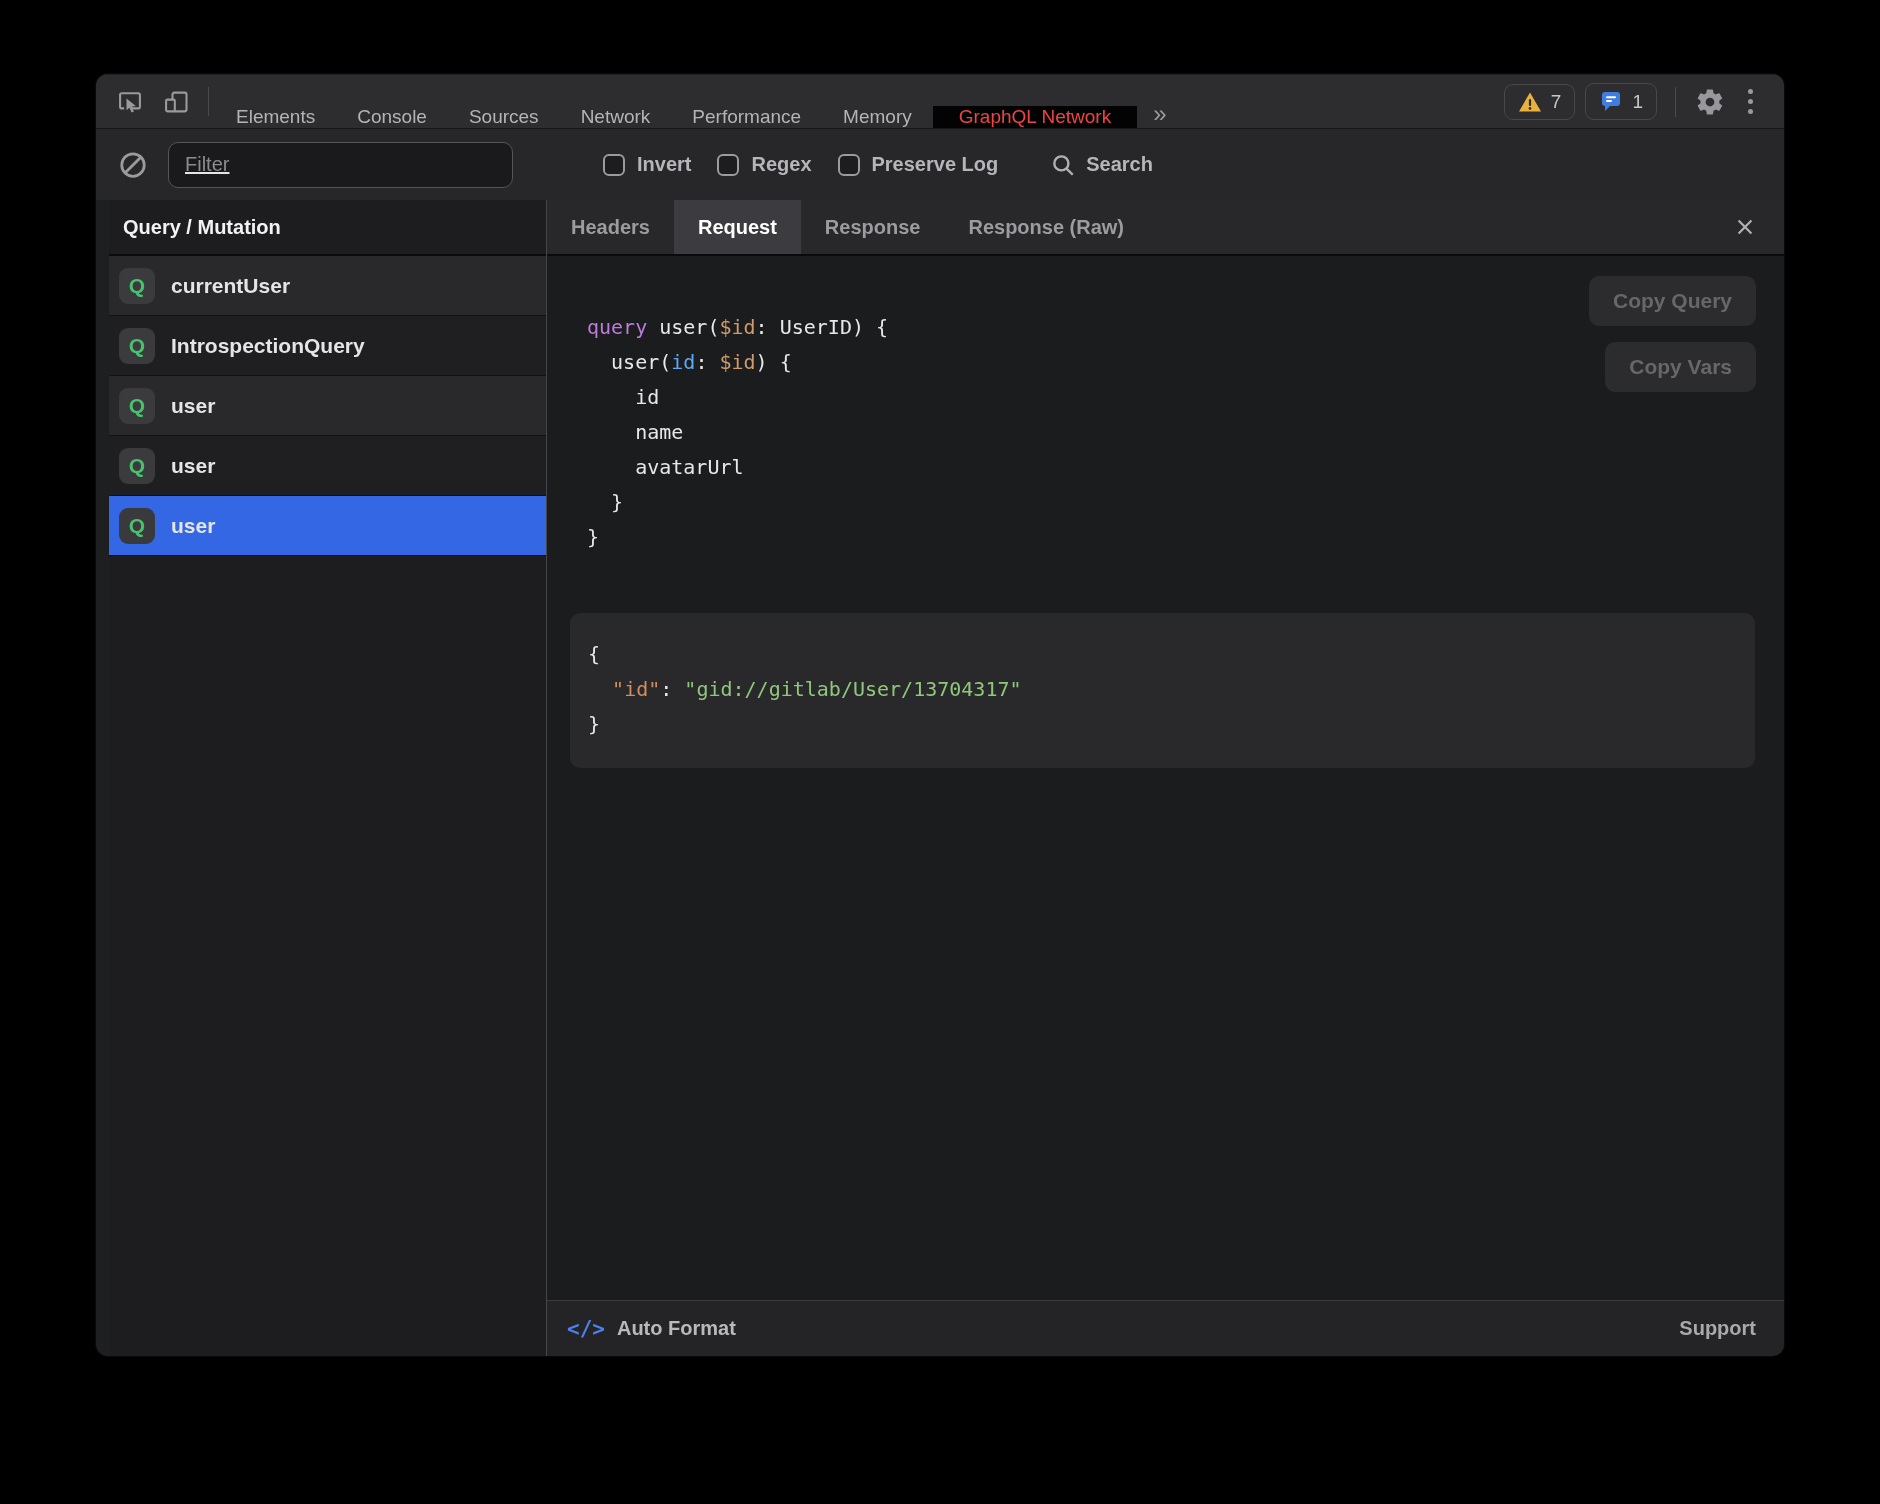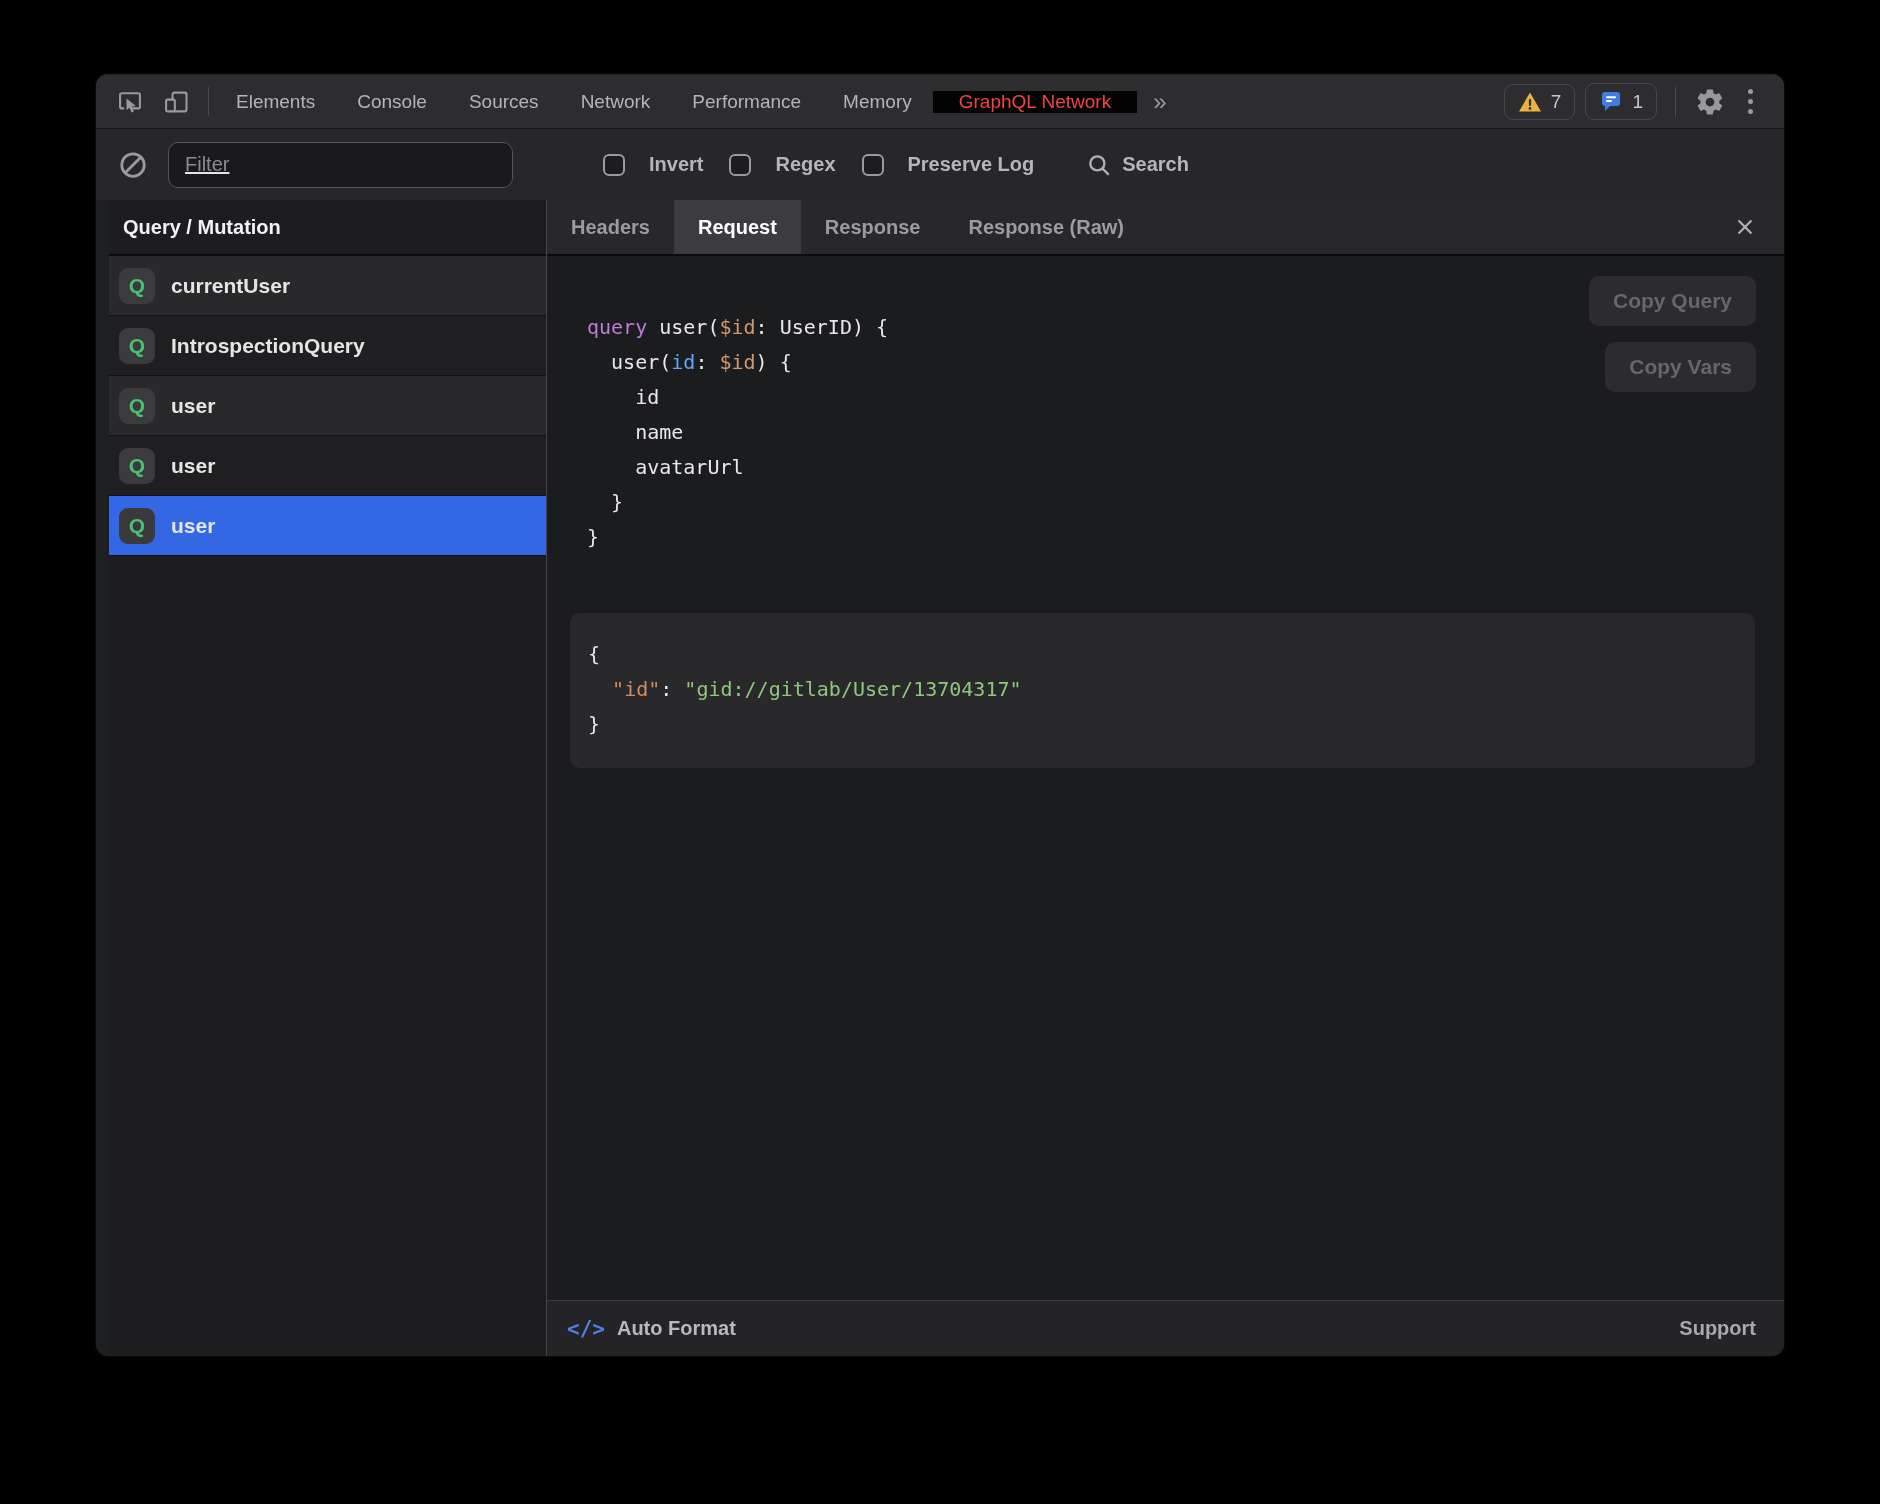--- a/index.html
+++ b/index.html
@@ -18,41 +18,41 @@
   .light { width:18px; height:18px; border-radius:50%; }
   .light.red { background:#ed6a5f; } .light.yellow { background:#f5bf4f; } .light.green { background:#62c454; }
   .title-text { color:#d2d2d6; font-size:20px; font-weight:bold; }
 
   
   .devtools-tabs { height:54px; background:#2d2d30; border-top:1px solid #202023;
                    display:flex; align-items:stretch; flex:0 0 auto; }
   .dt-icons { display:flex; align-items:center; padding:0 10px 0 18px; gap:14px; }
   .icon-btn { width:32px; height:32px; display:flex; align-items:center; justify-content:center; }
   .vdiv { width:1px; background:#4a4a4e; margin:12px 6px; }
-  .dt-tablist { display:flex; align-items:center; }
+  .dt-tablist { display:flex; align-items:flex-end; }
   .dt-tab { display:flex; align-items:center; padding:0 21px; color:#b4b4b8; font-size:19px; }
   .dt-tab.active { background:#030303; color:#ef4444; padding:0 26px; }
   .dt-chevron { display:flex; align-items:center; padding:0 16px; color:#9a9a9e; font-size:24px; }
   .dt-right { margin-left:auto; display:flex; align-items:center; gap:10px; padding-right:20px; }
   .badge { display:flex; align-items:center; gap:9px; border:1px solid #48484c; border-radius:9px;
            padding:6px 13px; }
   .badge-num { color:#c6c6ca; font-size:19px; }
   .kebab { display:flex; flex-direction:column; gap:5px; align-items:center; width:28px; }
   .kebab i { width:5px; height:5px; border-radius:50%; background:#9a9a9e; display:block; }
 
   
   .filter-row { height:72px; background:#27272a; border-top:1px solid #161618;
                 display:flex; align-items:center; flex:0 0 auto; }
   .block-icon-wrap { padding:0 20px 0 22px; display:flex; align-items:center; }
   .filter-input { width:345px; height:46px; background:#1a1a1c; border:1px solid #55555a;
                   border-radius:10px; color:#e6e6e8; font-size:20px; padding:0 16px; outline:none;
                   font-family:"Liberation Sans", sans-serif;text-decoration:underline; }
   .filter-input::placeholder { color:#8c8c90; }
   .checks { display:flex; align-items:center; margin-left:90px; gap:26px; }
-  .check-item { display:flex; align-items:center; gap:24px; }
+  .check-item { display:flex; align-items:center; gap:12px; }
   .checkbox { width:22px; height:22px; border:2px solid #9b9b9f; border-radius:6px; background:#1d1d1f; }
   .check-label { color:#b6b6ba; font-size:20px; font-weight:bold; }
   .search-item { display:flex; align-items:center; gap:10px; margin-left:26px; }
 
   
   .main { flex:1; display:flex; min-height:0;padding-left:13px; }
   .sidebar { width:437px; flex:0 0 auto; background:#1d1d1f; display:flex; flex-direction:column; }
   .sb-header { height:56px; display:flex; align-items:center; padding-left:14px;
                color:#f2f2f4; font-size:20px; font-weight:bold;
                border-bottom:2px solid #0b0b0c; flex:0 0 auto; }

